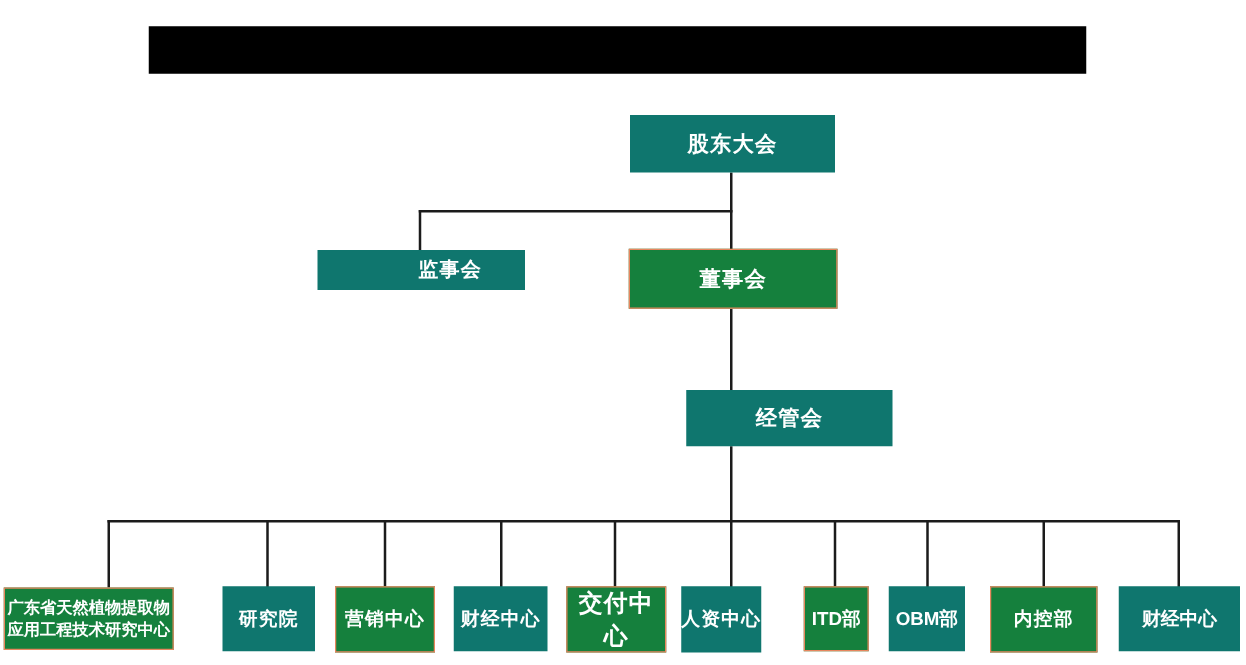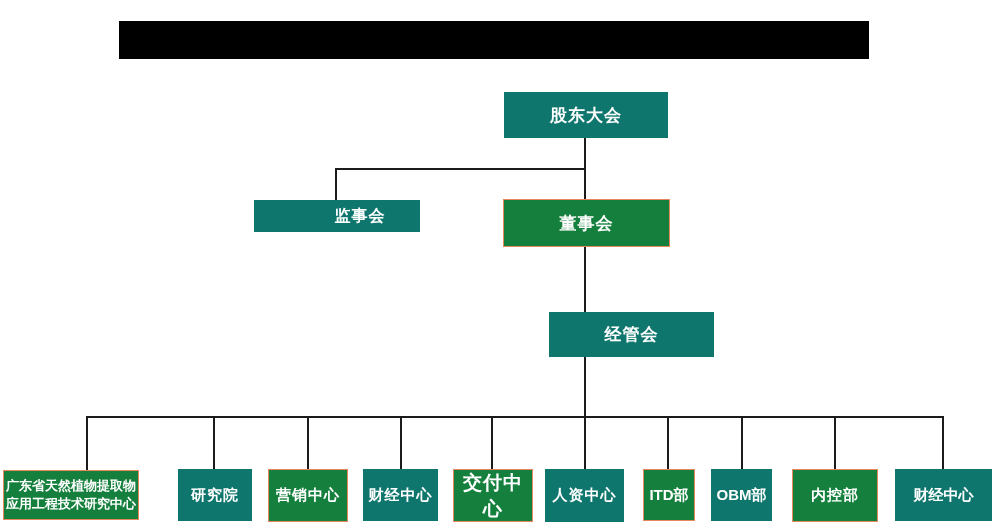--- a/index.html
+++ b/index.html
@@ -34,21 +34,21 @@
   #n-sup  { left: 254px; top: 200px; width: 166px; height: 32px; font-size: 16px; padding-left: 46px; }
   #n-dir  { left: 503px; top: 199px; width: 167px; height: 48px; font-size: 17px; }
   #n-mgmt { left: 505px; top: 312px; width: 165px; height: 45px; font-size: 17px; margin-left: 44px; }
 
   
   #d0 { left: 3px;   top: 470px; width: 136px; height: 50px; font-size: 13px; line-height: 1.4; padding: 0 2px; letter-spacing: 0; }
   #d1 { left: 178px; top: 469px; width: 74px;  height: 52px; font-size: 15px; }
   #d2 { left: 268px; top: 469px; width: 80px;  height: 53px; font-size: 15px; }
   #d3 { left: 363px; top: 469px; width: 75px;  height: 52px; font-size: 15px; }
   #d4 { left: 453px; top: 469px; width: 80px;  height: 53px; font-size: 19px; }
-  #d5 { left: 545px; top: 469px; width: 79px;  height: 53px; font-size: 15px; }
+  #d5 { left: 545px; top: 469px; width: 64px;  height: 53px; font-size: 15px; }
   #d6 { left: 643px; top: 469px; width: 52px;  height: 52px; font-size: 15px; letter-spacing: 0; }
   #d7 { left: 711px; top: 469px; width: 61px;  height: 52px; font-size: 15px; letter-spacing: 0; }
   #d8 { left: 792px; top: 469px; width: 86px;  height: 53px; font-size: 15px; }
   #d9 { left: 895px; top: 469px; width: 97px;  height: 52px; font-size: 15px; letter-spacing: 0; }
 
   
   #l-root-v   { left: 584px; top: 138px; width: 2px;   height: 62px; }
   #l-branch-h { left: 335px; top: 168px; width: 251px; height: 2px;  }
   #l-sup-v    { left: 335px; top: 168px; width: 2px;   height: 32px; }
   #l-dir-v    { left: 584px; top: 247px; width: 2px;   height: 65px; }

